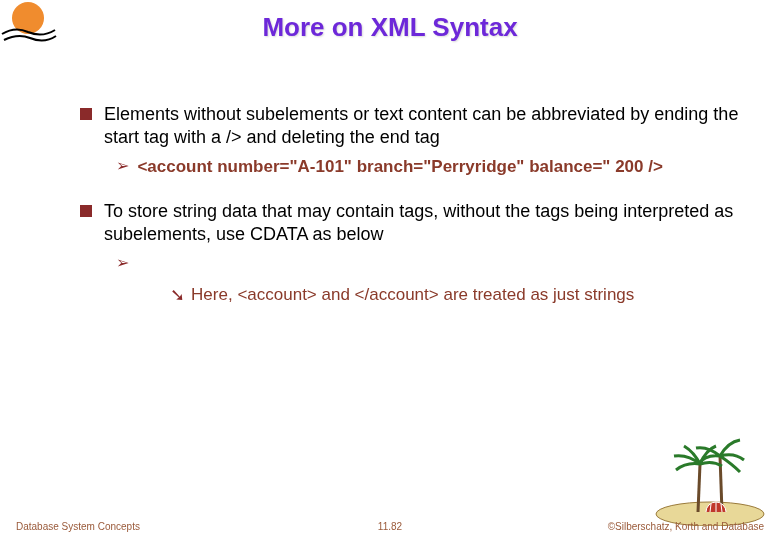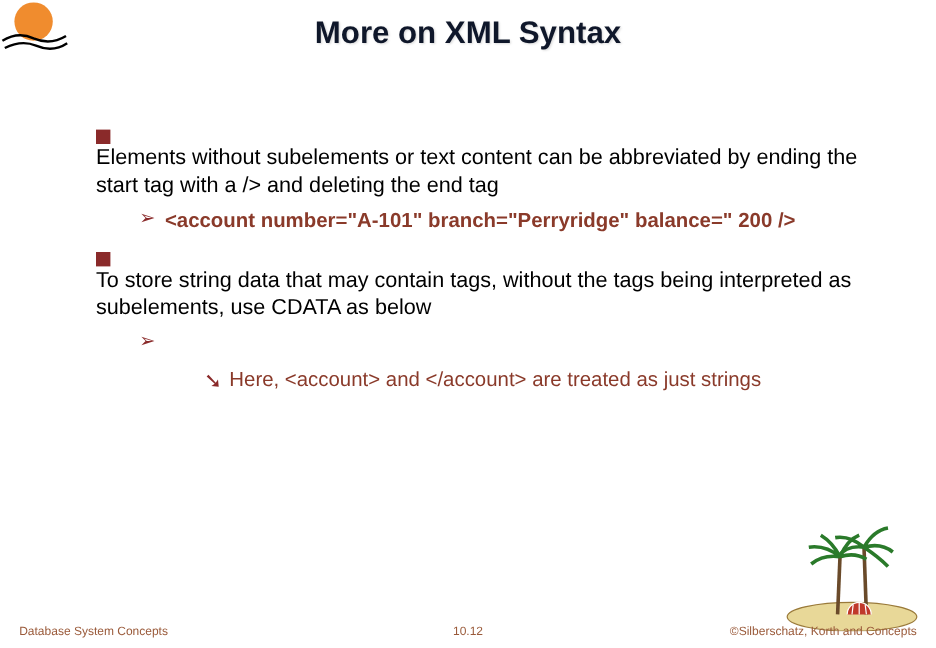--- a/index.html
+++ b/index.html
@@ -14,31 +14,30 @@
   .slide {
     width: 100%;
     height: 100%;
     position: relative;
     padding: 12px 40px 40px 60px;
   }
   .title {
     text-align: center;
     font-size: 26px;
     font-weight: bold;
-    color: #0f172a;
+    color: #6d28d9;
     text-shadow: 1px 1px 2px rgba(0,0,0,0.15);
     margin-bottom: 60px;
     margin-left: -20px;
   }
   .bullet-1 {
     display: flex;
     align-items: flex-start;
     margin-left: 20px;
     margin-bottom: 6px;
-    flex-direction: column;
   }
   .bullet-1 .box {
     width: 12px;
     height: 12px;
     background: #8a2a2a;
     flex-shrink: 0;
     margin-top: 5px;
     margin-right: 12px;
   }
   .bullet-1 .text {
@@ -76,21 +75,21 @@
     font-size: 18px;
     margin-right: 6px;
     line-height: 1.25;
   }
   .bullet-3 .text {
     font-size: 17px;
     color: #8a3a2a;
     font-weight: normal;
     line-height: 1.25;
   }
-  .spacer-top { margin-top: 10px; }
+  .spacer-top { margin-top: 22px; }
   .sun-icon {
     position: absolute;
     top: 0;
     left: 0;
   }
   .palm-icon {
     position: absolute;
     bottom: 14px;
     right: 10px;
   }
@@ -153,17 +152,17 @@
     <path d="M 70 20 Q 58 10 46 12 M 70 20 Q 56 18 48 28 M 70 20 Q 78 6 90 4 M 70 20 Q 84 16 94 24 M 70 20 Q 82 28 90 36" stroke="#2a7a2a" stroke-width="3" fill="none"></path>
     <path d="M 56 76 A 10 10 0 0 1 76 76" fill="#c0392b"></path>
     <path d="M 56 76 A 10 10 0 0 1 76 76" fill="none" stroke="#fff" stroke-width="1"></path>
     <line x1="60" y1="76" x2="61" y2="68" stroke="#fff" stroke-width="1"></line>
     <line x1="66" y1="76" x2="66" y2="66" stroke="#fff" stroke-width="1"></line>
     <line x1="72" y1="76" x2="71" y2="68" stroke="#fff" stroke-width="1"></line>
   </svg>
 
   <div class="footer">
     <span>Database System Concepts</span>
-    <span class="center">10.12</span>
-    <span>©Silberschatz, Korth and Concepts</span>
+    <span class="center">11.82</span>
+    <span>©Silberschatz, Korth and Database</span>
   </div>
 
 </div>
 
 </body></html>

